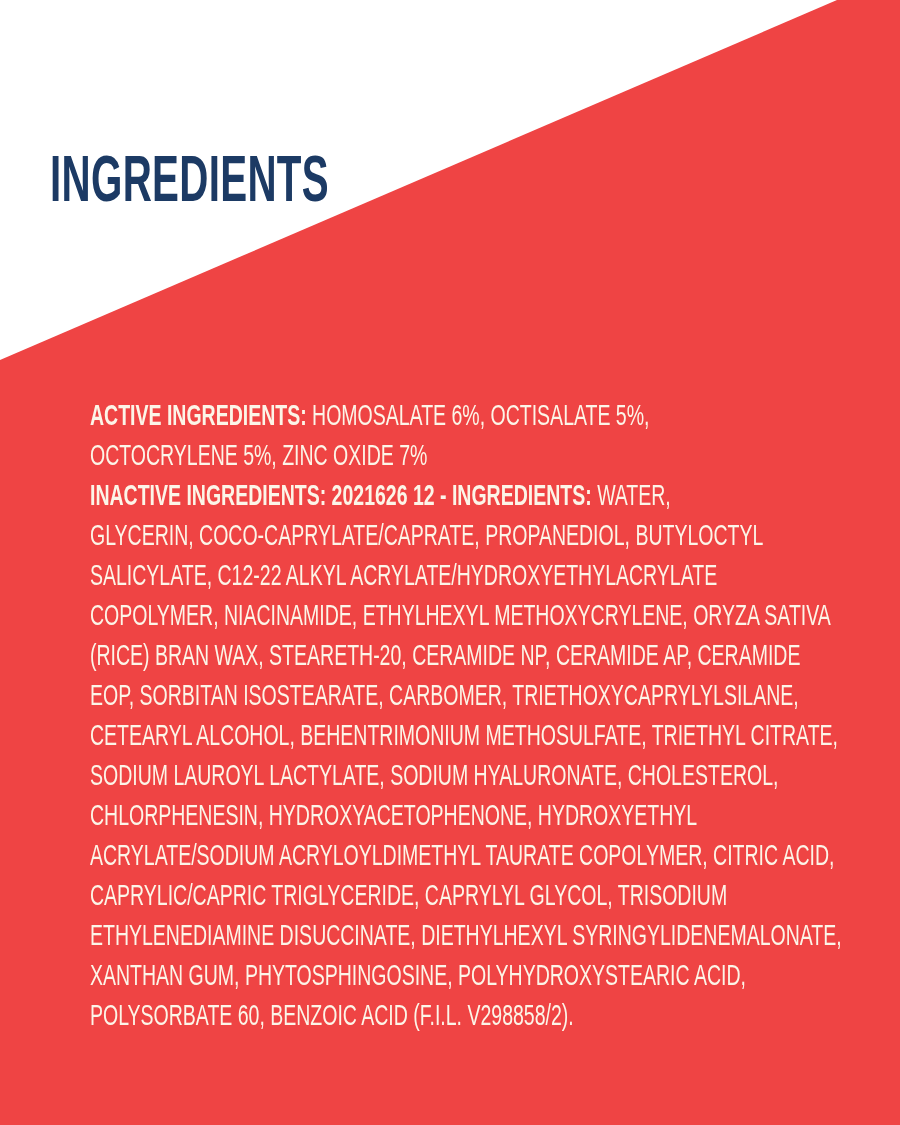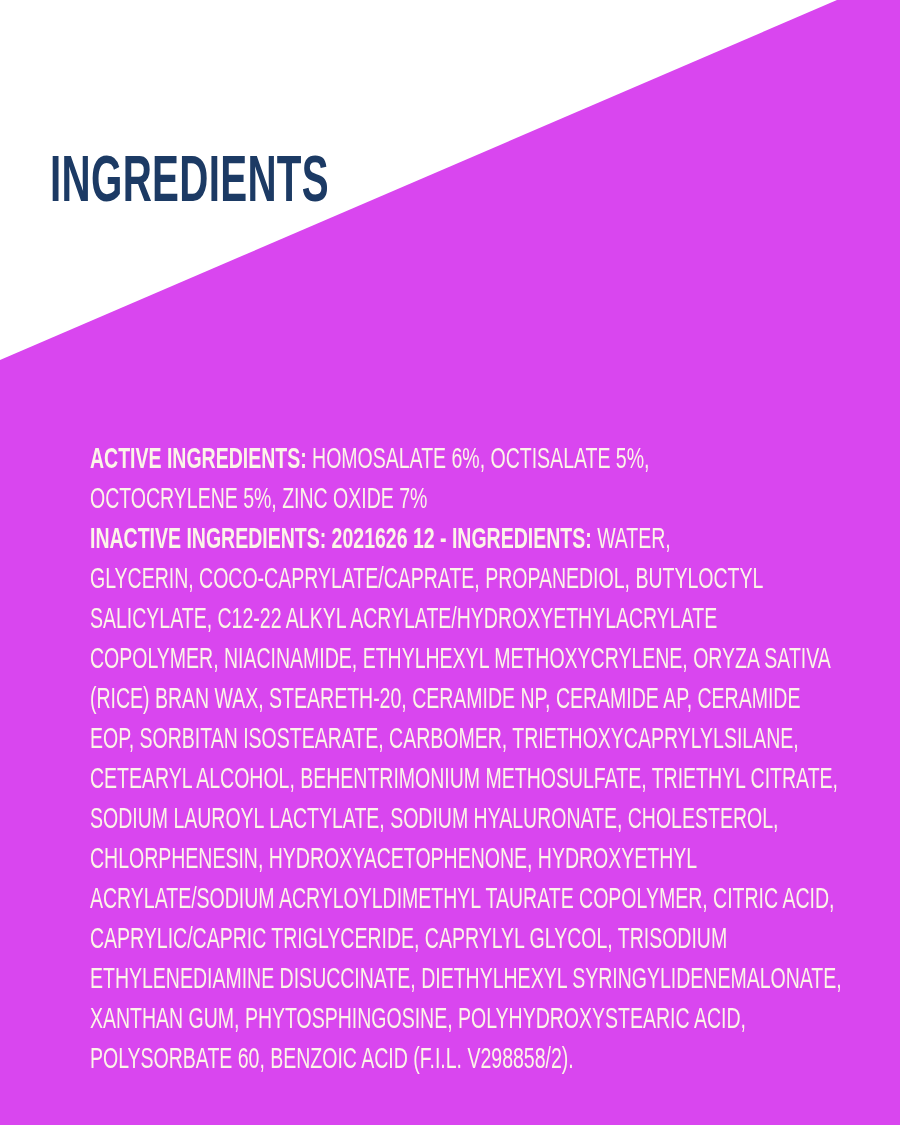--- a/index.html
+++ b/index.html
@@ -4,21 +4,21 @@
 <style>
   html, body { margin: 0; padding: 0; }
   body {
     width: 900px; height: 1125px;
     font-family: "Liberation Sans", sans-serif;
     overflow: hidden;
   }
   .canvas {
     position: relative;
     width: 900px; height: 1125px;
-    background: #d946ef;
+    background: #ef4444;
   }
   .wedge {
     position: absolute;
     top: 0; left: 0;
     width: 900px; height: 360px;
     background: #FFFFFF;
     clip-path: polygon(0 0, 837px 0, 0 360px);
   }
   .heading {
     position: absolute;
@@ -34,21 +34,20 @@
     transform-origin: 0 0;
   }
   .ingredients-text {
     position: absolute;
     left: 90px; top: 395px;
     width: 800px;
     color: #FCF5E8;
     font-size: 30px;
     line-height: 40px;
     font-weight: 400;
-    margin-top: 43px;
   }
   .line {
     white-space: nowrap;
     transform: scaleX(0.65);
     transform-origin: 0 50%;
     height: 40px;
   }
   .line .b { font-weight: 700; }
 </style>
 </head>

